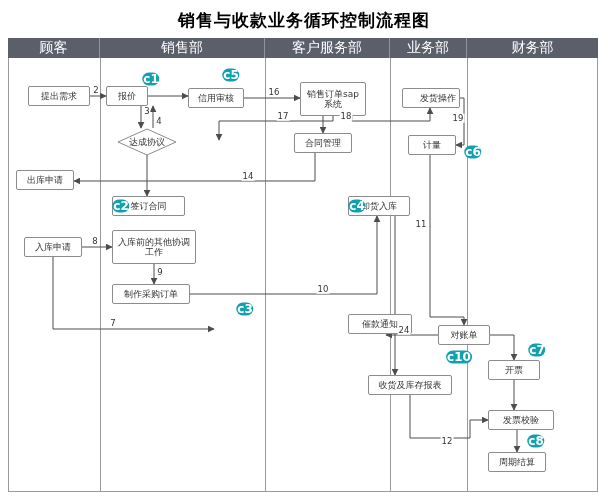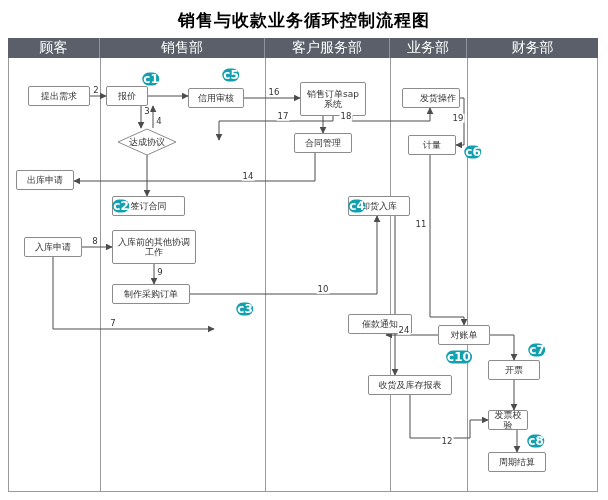--- a/index.html
+++ b/index.html
@@ -102,21 +102,21 @@
     <div class="node" style="left: 16px; top: 170px; width: 58px; height: 20px;">出库申请</div>
     <div class="node" style="left: 112px; top: 196px; width: 73px; height: 20px;">签订合同</div>
     <div class="node" style="left: 348px; top: 196px; width: 62px; height: 20px;">卸货入库</div>
     <div class="node" style="left: 24px; top: 237px; width: 58px; height: 20px;">入库申请</div>
     <div class="node" style="left: 112px; top: 230px; width: 84px; height: 34px;">入库前的其他协调工作</div>
     <div class="node" style="left: 112px; top: 284px; width: 78px; height: 20px;">制作采购订单</div>
     <div class="node" style="left: 328px; top: 314px; width: 64px; height: 20px; margin-left: 20px;">催款通知</div>
     <div class="node" style="left: 438px; top: 325px; width: 52px; height: 20px;">对账单</div>
     <div class="node" style="left: 368px; top: 375px; width: 84px; height: 20px;">收货及库存报表</div>
     <div class="node" style="left: 488px; top: 360px; width: 52px; height: 20px;">开票</div>
-    <div class="node" style="left: 488px; top: 410px; width: 40px; height: 20px;">发票校验</div>
+    <div class="node" style="left: 488px; top: 410px; width: 66px; height: 20px;">发票校验</div>
     <div class="node" style="left: 488px; top: 452px; width: 58px; height: 20px;">周期结算</div>
     <div class="elabel" style="left: 96px; top: 90px;">2</div>
     <div class="elabel" style="left: 147px; top: 111px;">3</div>
     <div class="elabel" style="left: 159px; top: 121px;">4</div>
     <div class="elabel" style="left: 274px; top: 92px;">16</div>
     <div class="elabel" style="left: 283px; top: 116px;">17</div>
     <div class="elabel" style="left: 346px; top: 116px;">18</div>
     <div class="elabel" style="left: 458px; top: 118px;">19</div>
     <div class="elabel" style="left: 421px; top: 224px;">11</div>
     <div class="elabel" style="left: 323px; top: 289px;">10</div>

